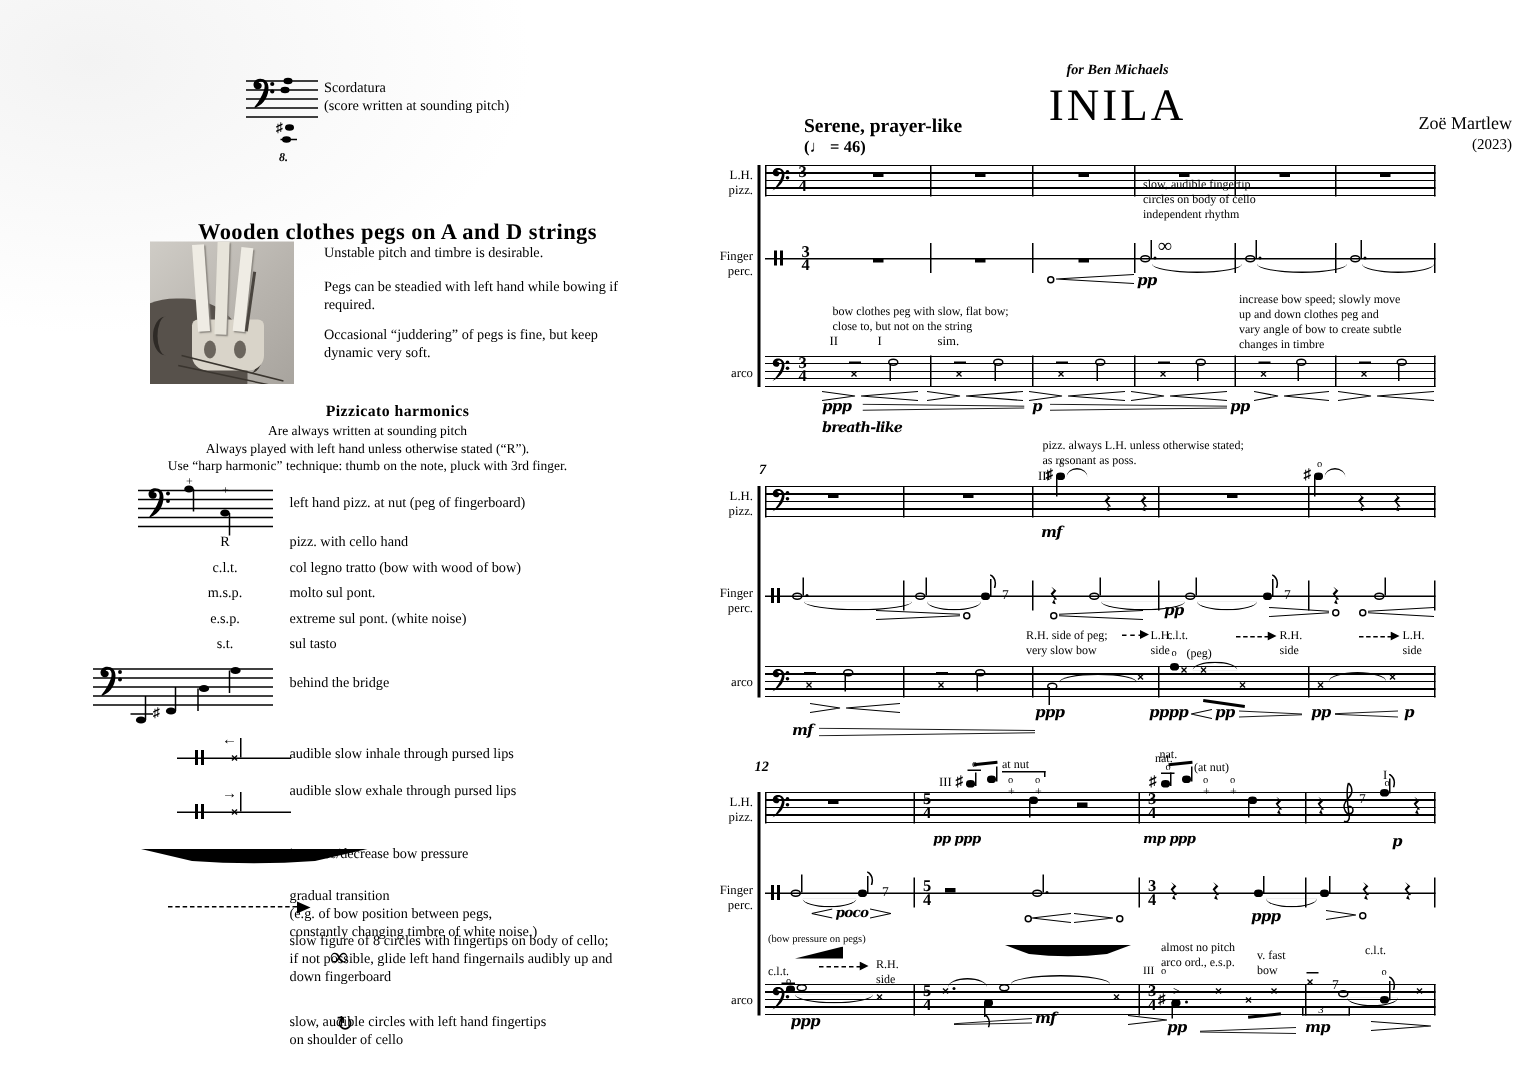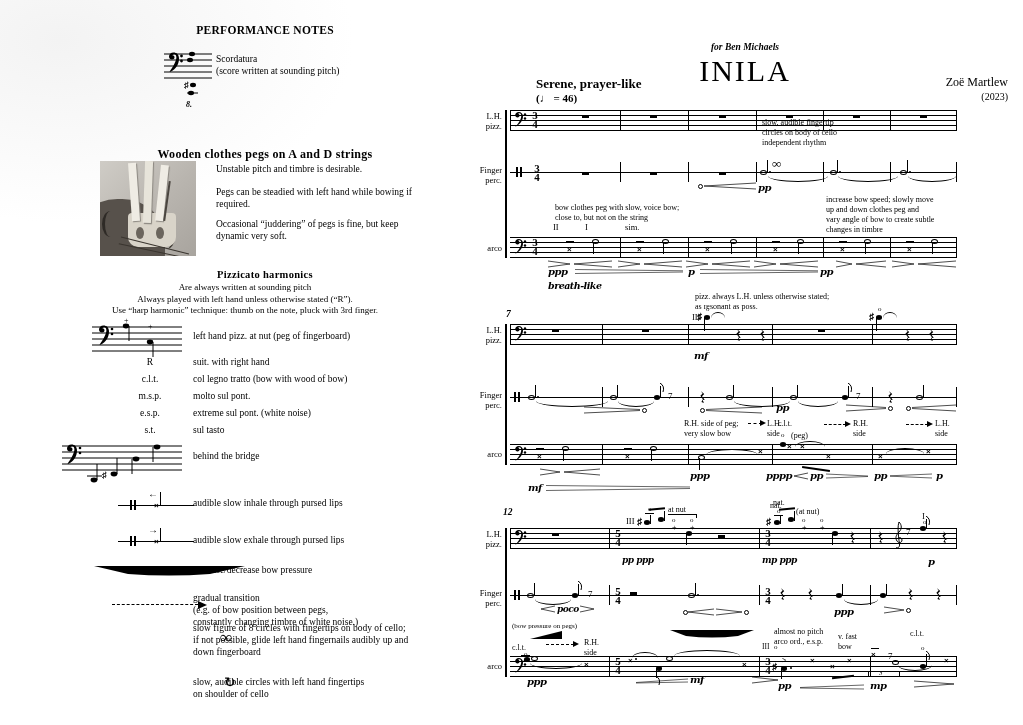--- a/index.html
+++ b/index.html
@@ -44,21 +44,20 @@
   .pclef{width:6px;height:10px;border-left:2.2px solid #000;border-right:2.2px solid #000;box-sizing:border-box}
   .dash{width:8px;height:1px;background:#000}
   .beam{height:2px;background:#000}
   svg{display:block}
 </style>
 </head>
 <body>
 
 <div class="canvas">
 
-  <div class="abs h1 ctr" style="left:100px;top:24px;width:330px">PERFORMANCE NOTES</div>
 
   <div class="abs" style="left:160px;top:48px">
     <svg width="55" height="62" viewBox="0 0 55 62">
       <g stroke="#000" stroke-width="1">
           <line x1="4" y1="6" x2="52" y2="6"></line>
           <line x1="4" y1="12" x2="52" y2="12"></line>
           <line x1="4" y1="18" x2="52" y2="18"></line>
           <line x1="4" y1="24" x2="52" y2="24"></line>
           <line x1="4" y1="30" x2="52" y2="30"></line>
         </g>
@@ -71,21 +70,21 @@
       <ellipse cx="33" cy="37" rx="3" ry="2.2" fill="#000"></ellipse>
       <ellipse cx="31" cy="45" rx="3" ry="2.2" fill="#000"></ellipse>
       <line x1="27" y1="45" x2="38" y2="45" stroke="#000" stroke-width="1"></line>
     </svg>
     <span class="abs i b" style="left:26px;top:52px;font-size:8px">8.</span>
   </div>
   <div class="abs body9 pre" style="left:216px;top:53px">Scordatura
 (score written at sounding pitch)</div>
 
 
-  <div class="abs h1 ctr" style="left:100px;top:147px;width:330px;font-size:12px">Wooden clothes pegs on A and D strings</div>
+  <div class="abs h1 ctr" style="left:100px;top:147px;width:330px;font-size:15px">Wooden clothes pegs on A and D strings</div>
 
   <div class="abs" style="left:100px;top:161px;width:96px;height:95px;background:linear-gradient(135deg,#cfccc6 0%,#b8b4ae 55%,#a8a49e 100%);overflow:hidden">
     <div class="abs" style="left:-30px;top:38px;width:95px;height:90px;background:#57514b;border-radius:50% 45% 40% 50%"></div>
     <div class="abs" style="left:2px;top:50px;width:14px;height:26px;border-left:3px solid #2e2a26;border-radius:50%"></div>
     <div class="abs" style="left:58px;top:64px;width:14px;height:24px;border-right:3px solid #3a352f;border-radius:50%"></div>
     <div class="abs" style="left:28px;top:52px;width:48px;height:34px;background:#d9d4c9;border-radius:4px 4px 10px 10px"></div>
     <div class="abs" style="left:36px;top:66px;width:8px;height:12px;background:#6b655d;border-radius:50%"></div>
     <div class="abs" style="left:56px;top:66px;width:8px;height:12px;background:#6b655d;border-radius:50%"></div>
     <div class="abs" style="left:30px;top:2px;width:8px;height:58px;background:#efece4;transform:rotate(-4deg);box-shadow:1px 1px 1px #8a867f"></div>
     <div class="abs" style="left:44px;top:0;width:8px;height:62px;background:#e7e4da;transform:rotate(2deg);box-shadow:1px 1px 1px #8a867f"></div>
@@ -121,21 +120,21 @@
         <ellipse cx="34" cy="9" rx="3.2" ry="2.4" fill="#000"></ellipse>
         <line x1="37" y1="9" x2="37" y2="24" stroke="#000" stroke-width="1"></line>
       <text x="56" y="12" font-size="8">+</text>
         <ellipse cx="58" cy="25" rx="3.2" ry="2.4" fill="#000"></ellipse>
         <line x1="61" y1="25" x2="61" y2="40" stroke="#000" stroke-width="1"></line>
     </svg>
   </div>
   <div class="abs leg" style="left:193px;top:330px">left hand pizz. at nut (peg of fingerboard)</div>
 
   <div class="abs leg ctr" style="left:120px;top:356px;width:60px">R</div>
-  <div class="abs leg" style="left:193px;top:356px">suit. with right hand</div>
+  <div class="abs leg" style="left:193px;top:356px">pizz. with cello hand</div>
   <div class="abs leg ctr" style="left:120px;top:373px;width:60px">c.l.t.</div>
   <div class="abs leg" style="left:193px;top:373px">col legno tratto (bow with wood of bow)</div>
   <div class="abs leg ctr" style="left:120px;top:390px;width:60px">m.s.p.</div>
   <div class="abs leg" style="left:193px;top:390px">molto sul pont.</div>
   <div class="abs leg ctr" style="left:120px;top:407px;width:60px">e.s.p.</div>
   <div class="abs leg" style="left:193px;top:407px">extreme sul pont. (white noise)</div>
   <div class="abs leg ctr" style="left:120px;top:424px;width:60px">s.t.</div>
   <div class="abs leg" style="left:193px;top:424px">sul tasto</div>
 
   <div class="abs" style="left:62px;top:438px">
@@ -173,21 +172,21 @@
   </div>
   <div class="abs leg" style="left:193px;top:497px">audible slow inhale through pursed lips</div>
 
   <div class="abs" style="left:118px;top:524px;width:76px;height:30px">
     <span class="abs" style="left:30px;top:0;font-size:10px">→</span>
     <div class="abs" style="left:0;top:17px;width:76px;height:1px;background:#000"></div>
     <div class="abs pclef" style="left:12px;top:12px"></div>
     <div class="abs nx" style="left:36px;top:15px">×</div>
     <div class="abs" style="left:42px;top:4px;width:1px;height:13px;background:#000"></div>
   </div>
-  <div class="abs leg" style="left:193px;top:534px">audible slow exhale through pursed lips</div>
+  <div class="abs leg" style="left:193px;top:522px">audible slow exhale through pursed lips</div>
 
   <div class="abs" style="left:92px;top:563px">
     <svg width="155" height="14" viewBox="0 0 155 14">
         <path d="M2 3 L153 3 L118 11 Q77 14 36 11 Z" fill="#000"></path>
       </svg>
   </div>
   <div class="abs leg" style="left:193px;top:564px">increase/decrease bow pressure</div>
 
   <div class="abs" style="left:112px;top:600px;width:100px;height:10px">
     <div class="abs" style="left:0;top:4px;width:86px;border-top:1.6px dashed #000"></div>
@@ -278,21 +277,21 @@
       </div>
       <div class="abs ndot" style="left:909px;top:171px"></div>
     <div class="abs arcU" style="left:768px;top:176px;width:60px"></div>
       <div class="abs arcU" style="left:838px;top:176px;width:60px"></div>
       <div class="abs arcU" style="left:908px;top:176px;width:48px"></div>
     <div class="abs" style="left:698px;top:184px;width:3px;height:3px;border:1px solid #000;border-radius:50%"></div>
     <svg class="abs" style="left:704px;top:182px" width="52" height="8">
         <path d="M52 1 L0 4 L52 7" fill="none" stroke="#000" stroke-width=".7"></path>
       </svg>
     <span class="abs dyn" style="left:758px;top:182px">pp</span>
-    <div class="abs ann" style="left:555px;top:203px">bow clothes peg with slow, voice bow;
+    <div class="abs ann" style="left:555px;top:203px">bow clothes peg with slow, flat bow;
 close to, but not on the string</div>
     <div class="abs ann" style="left:826px;top:195px">increase bow speed; slowly move
 up and down clothes peg and
 vary angle of bow to create subtle
 changes in timbre</div>
 
     <div class="abs syslab" style="left:472px;top:244px">arco</div>
     <div class="abs staff5" style="left:510px;top:237px;width:447px"></div>
     <svg class="abs" style="left:512px;top:237px" width="16" height="22" viewBox="0 0 16 22">
         <path d="M3 17 C9 14 11 9.5 11 6.5 C11 3.5 9 2 6.8 2 C4.6 2 3.2 3.4 3.2 5.1 C3.2 6.5 4.2 7.5 5.6 7.5 C6.8 7.5 7.6 6.7 7.6 5.6 C7.6 4.7 6.9 4 6 4 C6.5 3.2 7.6 3.1 8.3 3.6 C9.4 4.4 9.6 6.3 8.8 8.4 C7.9 10.9 6.2 13.9 3 17 Z" fill="#000"></path>

